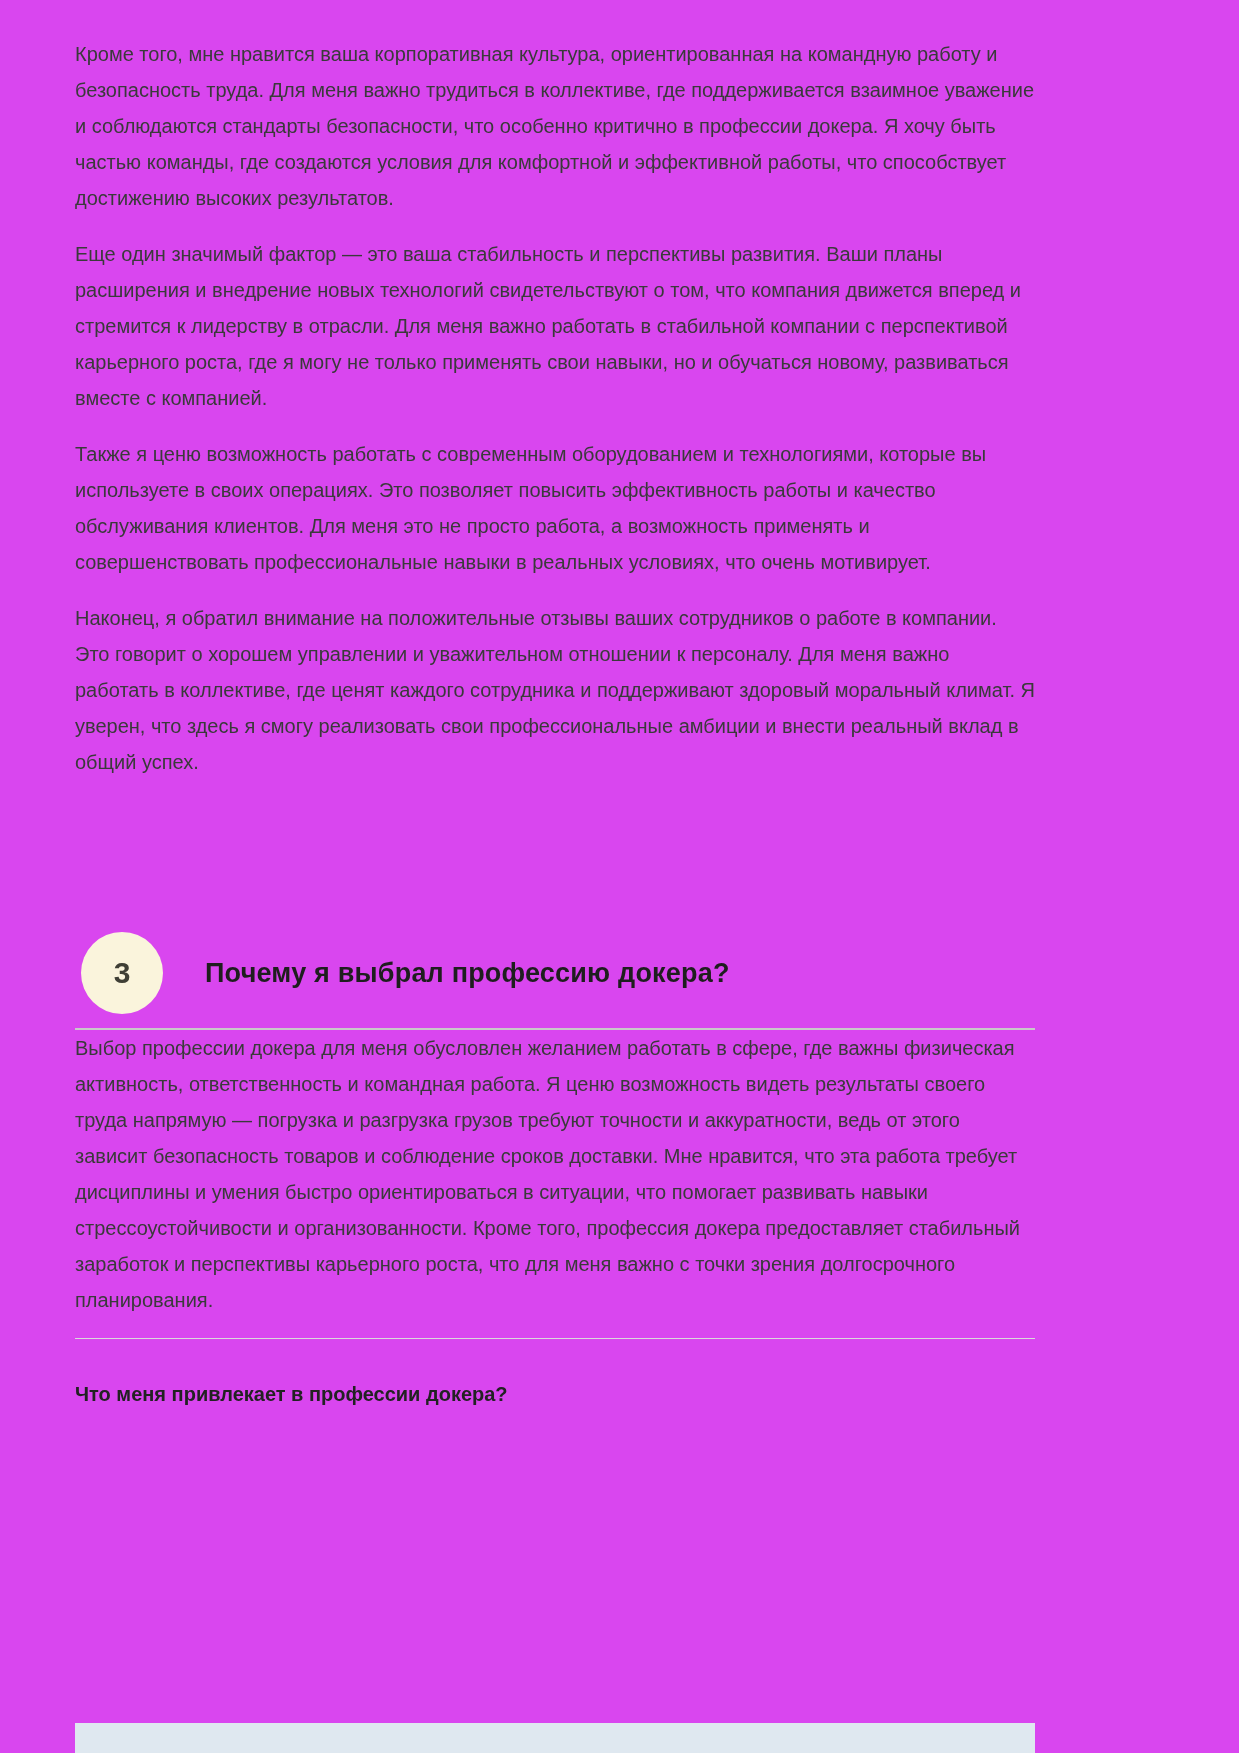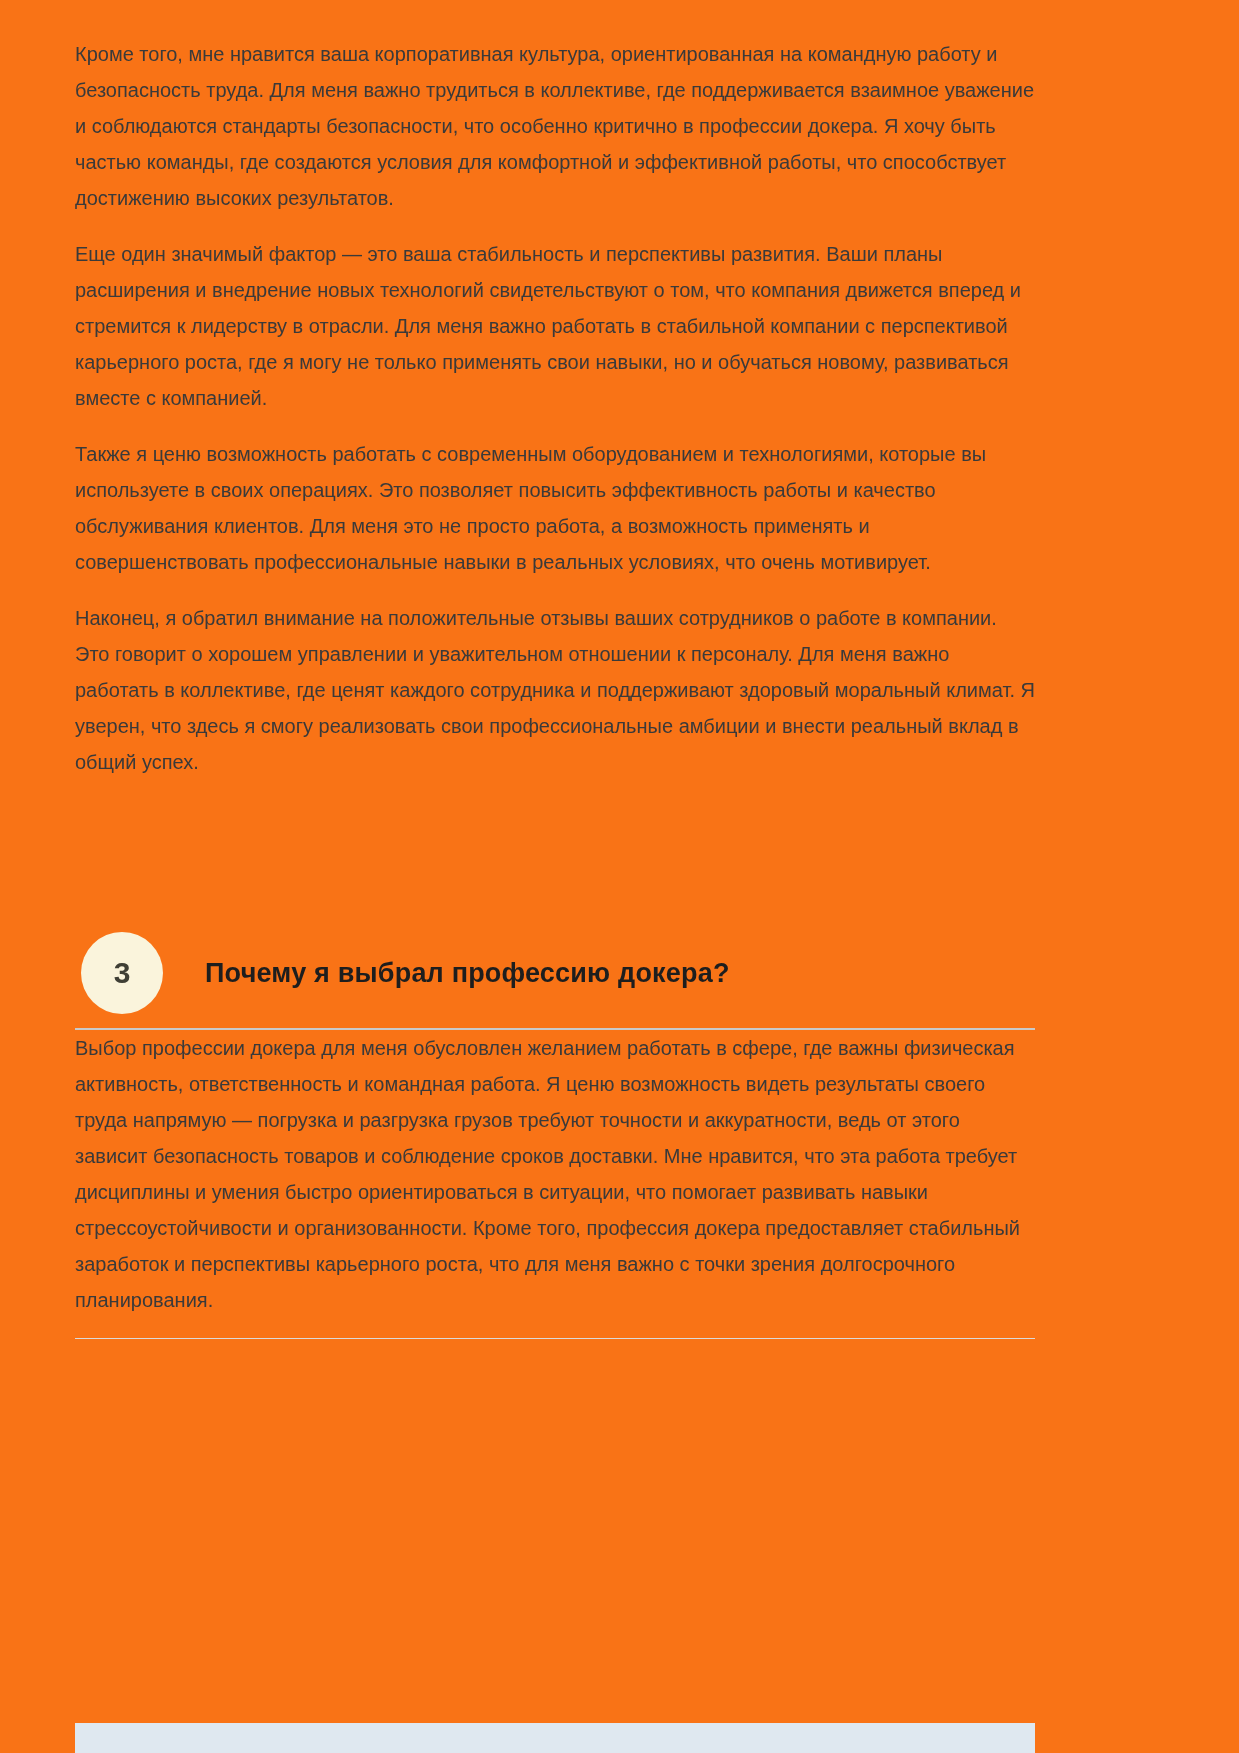--- a/index.html
+++ b/index.html
@@ -5,21 +5,21 @@
   * { box-sizing: border-box; }
   html, body {
     margin: 0;
     padding: 0;
     background: #ffffff;
   }
   .page {
     position: relative;
     width: 1239px;
     height: 1753px;
-    background: #f97316;
+    background: #d946ef;
     overflow: hidden;
     font-family: "Liberation Sans", "DejaVu Sans", sans-serif;
   }
   .content {
     position: relative;
     margin-left: 75px;
     width: 960px;
     padding-top: 36px;
   }
   .para {
@@ -103,17 +103,18 @@
       </div>
       <h2 class="section-title">Почему я выбрал профессию докера?</h2>
     </div>
 
     <hr class="divider">
 
     <p class="para after-section">Выбор профессии докера для меня обусловлен желанием работать в сфере, где важны физическая активность, ответственность и командная работа. Я ценю возможность видеть результаты своего труда напрямую — погрузка и разгрузка грузов требуют точности и аккуратности, ведь от этого зависит безопасность товаров и соблюдение сроков доставки. Мне нравится, что эта работа требует дисциплины и умения быстро ориентироваться в ситуации, что помогает развивать навыки стрессоустойчивости и организованности. Кроме того, профессия докера предоставляет стабильный заработок и перспективы карьерного роста, что для меня важно с точки зрения долгосрочного планирования.</p>
 
     <hr class="divider thin">
 
+    <h3 class="subheading">Что меня привлекает в профессии докера?</h3>
 
   </div>
 
   <div class="bottom-strip"></div>
 </div>
 
 </body></html>

